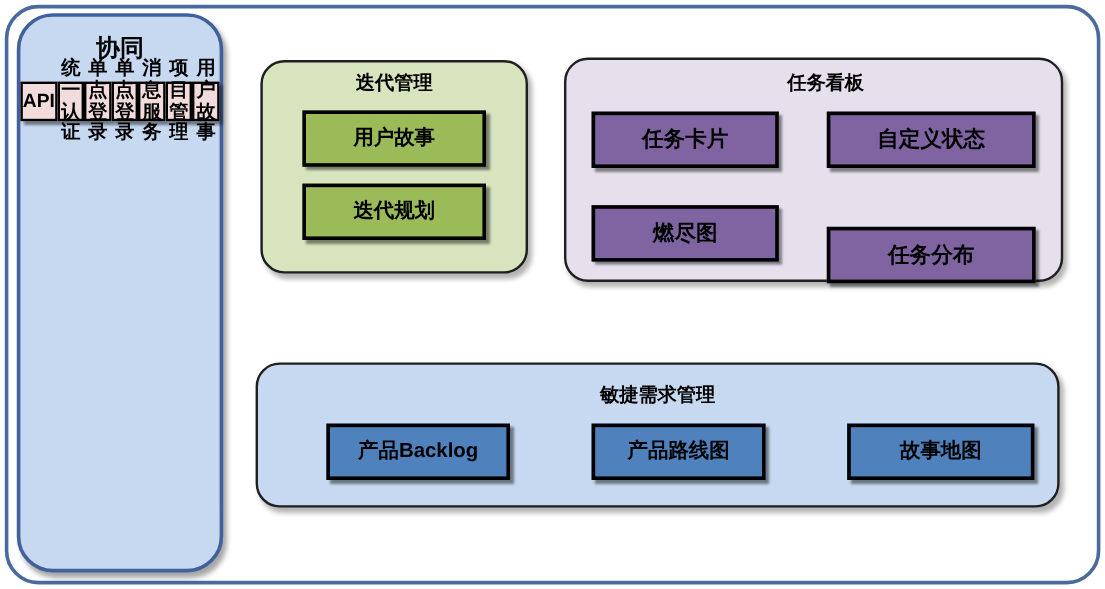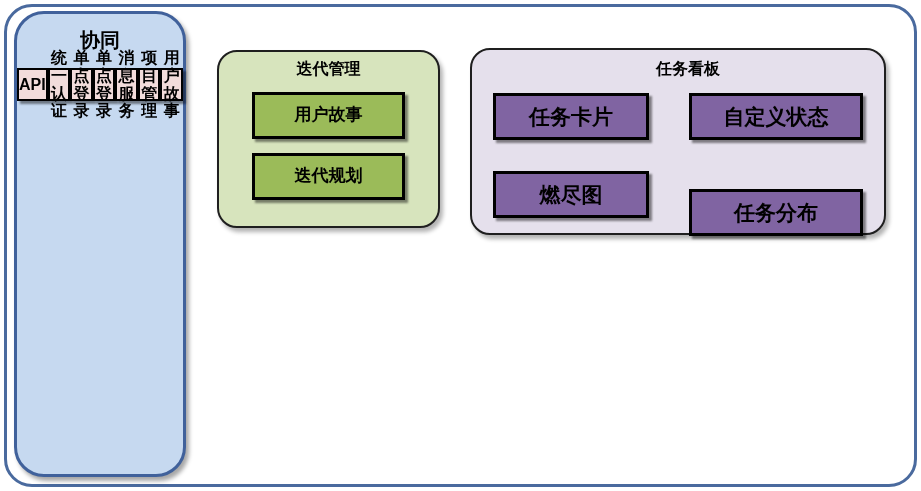--- a/index.html
+++ b/index.html
@@ -109,21 +109,21 @@
     grid-template-columns: 156px 174px;
     justify-content: space-between;
     padding: 0 21px;
     margin-top: 13px;
     row-gap: 31px;
   }
   .purple {
     height: 47px;
     background: #8064a2;
     border-width: 3px;
-    font-size: 21px;
+    font-size: 18px;
   }
   .offset-down { margin-top: 18px; }
   .blue-panel {
     left: 213px; top: 302px;
     width: 670px; height: 121px;
     background: #c6d9f0;
   }
   .blue-panel .panel-title { margin-top: 15px; }
   .blue-items {
     display: flex;
@@ -173,14 +173,22 @@
   <div class="panel purple-panel">
     <div class="panel-title">任务看板</div>
     <div class="purple-grid">
       <div class="box purple">任务卡片</div>
       <div class="box purple">自定义状态</div>
       <div class="box purple">燃尽图</div>
       <div class="box purple offset-down">任务分布</div>
     </div>
   </div>
 
+  <div class="panel blue-panel">
+    <div class="panel-title">敏捷需求管理</div>
+    <div class="blue-items">
+      <div class="box blue w1">产品Backlog</div>
+      <div class="box blue w2">产品路线图</div>
+      <div class="box blue w3">故事地图</div>
+    </div>
+  </div>
 
 </div>
 
 </body></html>

